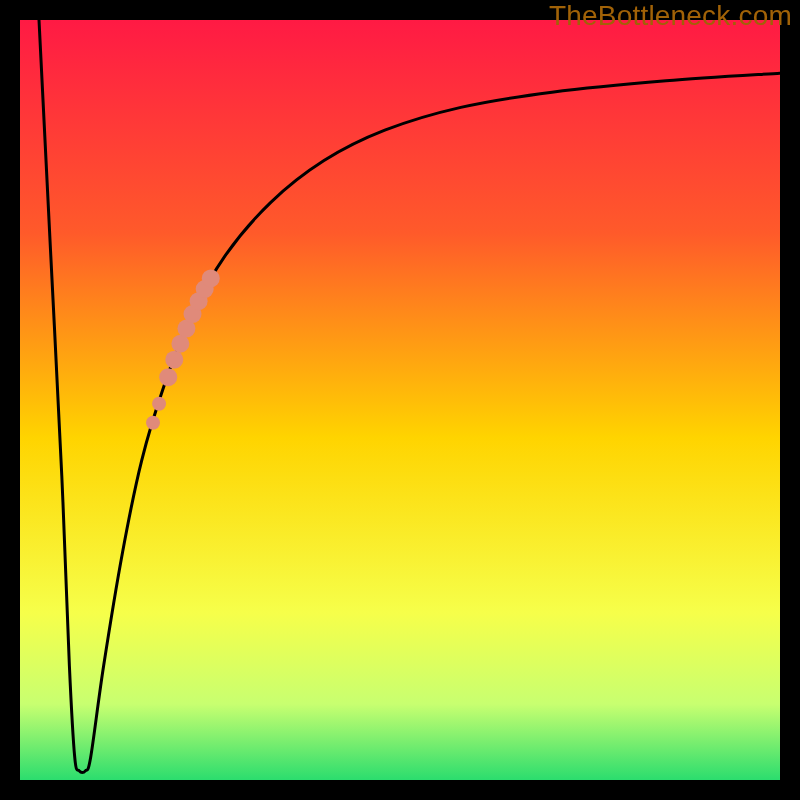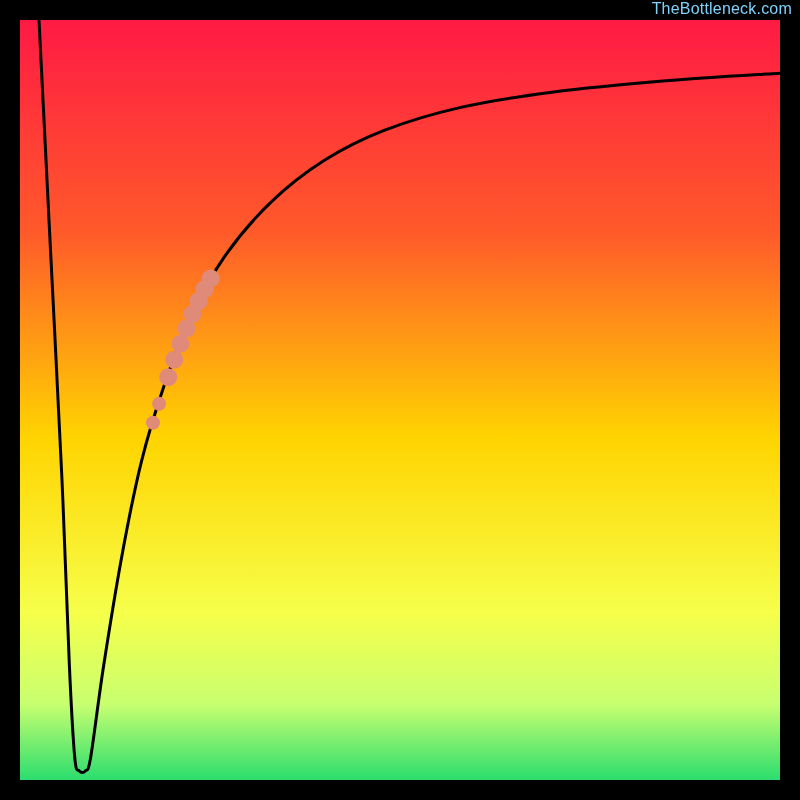--- a/index.html
+++ b/index.html
@@ -22,23 +22,23 @@
     left: 20px;
     top: 20px;
     width: 760px;
     height: 760px;
     overflow: hidden;
   }
   .watermark {
     position: absolute;
     top: 0px;
     right: 8px;
-    font-size: 16px;
+    font-size: 28px;
     font-weight: 500;
-    color: #7dd3fc;
+    color: #a16207;
     letter-spacing: 0.2px;
     z-index: 10;
     user-select: none;
     margin-left: 28px;
   }
   svg {
     display: block;
   }
 </style>
 </head>

